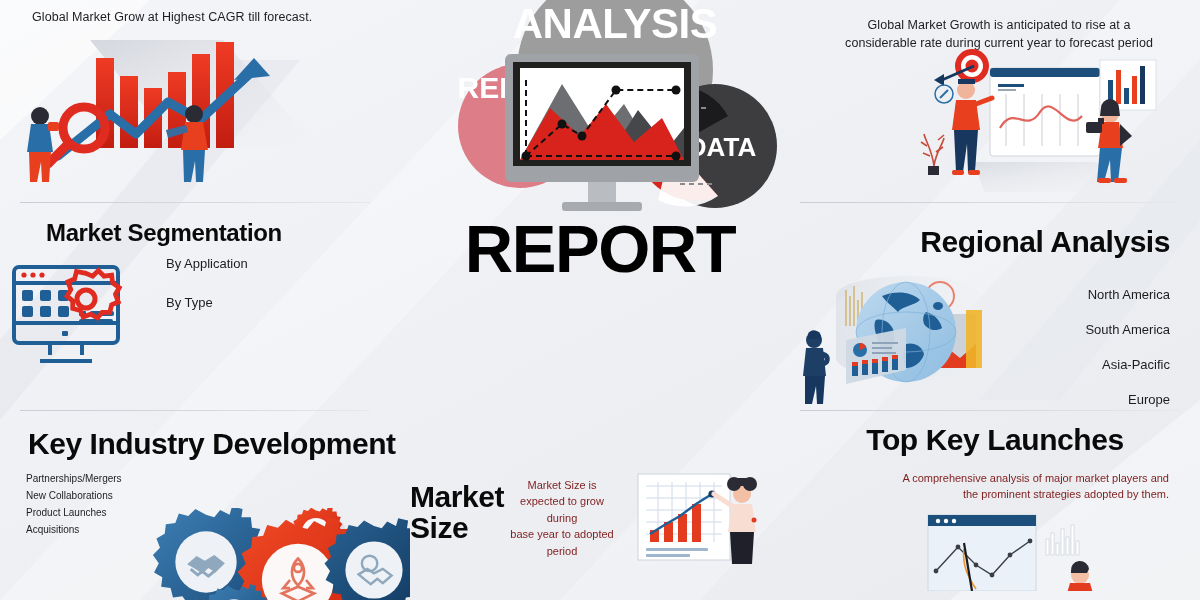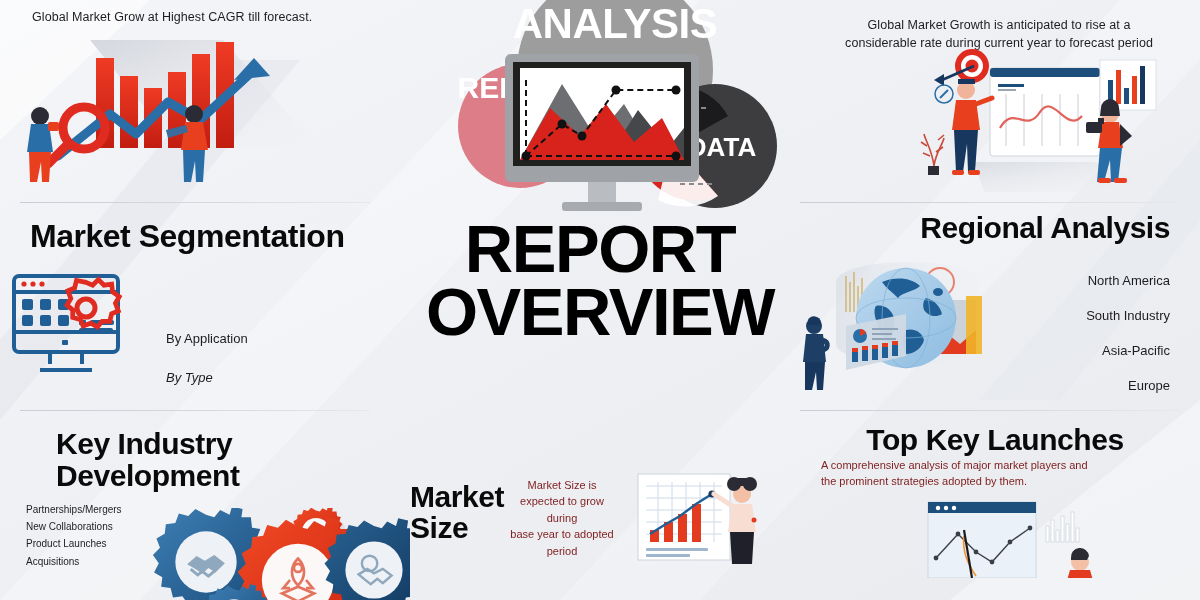--- a/index.html
+++ b/index.html
@@ -54,61 +54,61 @@
   #c-tc { overflow:visible; }
   #hero-art { position:absolute; left:0; top:-42px; }
 
   
   #c-tr { padding:16px 0 0 0; }
   #c-tr .blurb { text-align:center; padding:0 22px 0 30px; }
   #c-tr .art { position:absolute; left:124px; top:42px; }
 
   
   #c-ml { padding:18px 0 0 0; }
-  #c-ml .sec-title { padding-left:30px; font-size:32px; }
-  #c-ml .row { display:flex; align-items:flex-end; margin-top:12px; }
+  #c-ml .sec-title { padding-left:30px; font-size:24px;margin-left:16px; }
+  #c-ml .row { display:flex; align-items:flex-start; margin-top:12px; }
   #c-ml .seg-labels { margin-left:16px; }
   #c-ml .seg-labels div { font-size:13px; color:#1d1d1f; line-height:1; }
-  #c-ml .seg-labels div + div { margin-top:26px;font-style:italic; }
+  #c-ml .seg-labels div + div { margin-top:26px; }
 
   
   #c-mc { display:flex; flex-direction:column; align-items:center;
           justify-content:flex-start; padding-top:16px; }
   #overview-title {
     font-size:67px; font-weight:bold; line-height:.94;
     letter-spacing:-.022em; color:#000; text-align:center;
   }
 
   
-  #c-mr { padding:10px 0 0 0; }
+  #c-mr { padding:24px 0 0 0; }
   #c-mr .sec-title { text-align:right; padding-right:30px; font-size:30px; }
   #c-mr .row { display:flex; align-items:flex-end; margin-top:8px; }
   #c-mr .reg-labels { margin-left:4px; margin-top:22px; text-align:right;
                       flex:1; padding-right:30px; }
   #c-mr .reg-labels div { font-size:13px; color:#1d1d1f; line-height:1; }
   #c-mr .reg-labels div + div { margin-top:22px; }
 
   
   #c-bl { padding:18px 0 0 0; overflow:visible; }
-  #c-bl .sec-title { padding-left:28px; font-size:30px;margin-left:28px; }
+  #c-bl .sec-title { padding-left:28px; font-size:30px; }
   #c-bl .bullet-list { padding-left:26px; margin-top:10px; }
   #c-bl .art { position:absolute; left:148px; top:98px; }
 
   
   #c-bc { display:flex; flex-direction:row; align-items:center;
           padding-top:14px; overflow:visible; }
   #c-bc .sec-title { font-size:30px; }
   #c-bc .sec-sub { text-align:center; margin-top:12px; width:250px; }
   #c-bc .art { margin-top:12px; }
 
   
   #c-br { display:flex; flex-direction:column; align-items:center;
           padding-top:14px; overflow:visible; }
   #c-br .sec-title { font-size:30px; }
-  #c-br .sec-sub { text-align:left; margin-top:1px; width:348px; }
+  #c-br .sec-sub { text-align:right; margin-top:14px; width:348px; }
   #c-br .art { margin-top:10px; }
   svg { display:block; }
 </style>
 </head>
 <body>
 
 <svg id="bg-diagonals" viewBox="0 0 1200 600" preserveAspectRatio="none">
   <defs>
     <linearGradient id="bgGrad" x1="0" y1="0" x2="1" y2="1">
       <stop offset="0%" stop-color="#f4f5f8"></stop>
@@ -347,21 +347,20 @@
       <div class="seg-labels">
         <div>By Application</div>
         <div>By Type</div>
       </div>
     </div>
   </div>
 
   <div class="cell" id="c-mc">
     <div id="overview-title">
       <div>REPORT</div>
-      <div>OVERVIEW</div>
     </div>
   </div>
 
   <div class="cell div-top right-col" id="c-mr">
     <div class="sec-title">Regional Analysis</div>
     <div class="row">
       <div>
         <svg width="210" height="140" viewBox="0 0 210 140">
           <defs>
             <linearGradient id="globeG" x1="0" y1="0" x2="1" y2="1">
@@ -432,21 +431,21 @@
             <circle cx="24" cy="74" r="8" fill="#1d3f66"></circle>
             <path d="M18,68 a7,7 0 0,1 13,2 l-1,3 h-12 z" fill="#17375e"></path>
             <path d="M16,82 h17 l3,28 h-23 z" fill="#1d3f66"></path>
             <path d="M32,88 c8,2 6,10 0,10" fill="none" stroke="#1d3f66" stroke-width="5"></path>
             <path d="M15,110 h20 l-2,28 h-6 l-1,-18 l-4,18 h-7 z" fill="#17375e"></path>
           </g>
         </svg>
       </div>
       <div class="reg-labels">
         <div>North America</div>
-        <div>South Industry</div>
+        <div>South America</div>
         <div>Asia-Pacific</div>
         <div>Europe</div>
       </div>
     </div>
   </div>
 
   <div class="cell div-top" id="c-bl">
     <div class="sec-title">Key Industry Development</div>
     <ul class="bullet-list">
       <li>Partnerships/Mergers</li>

